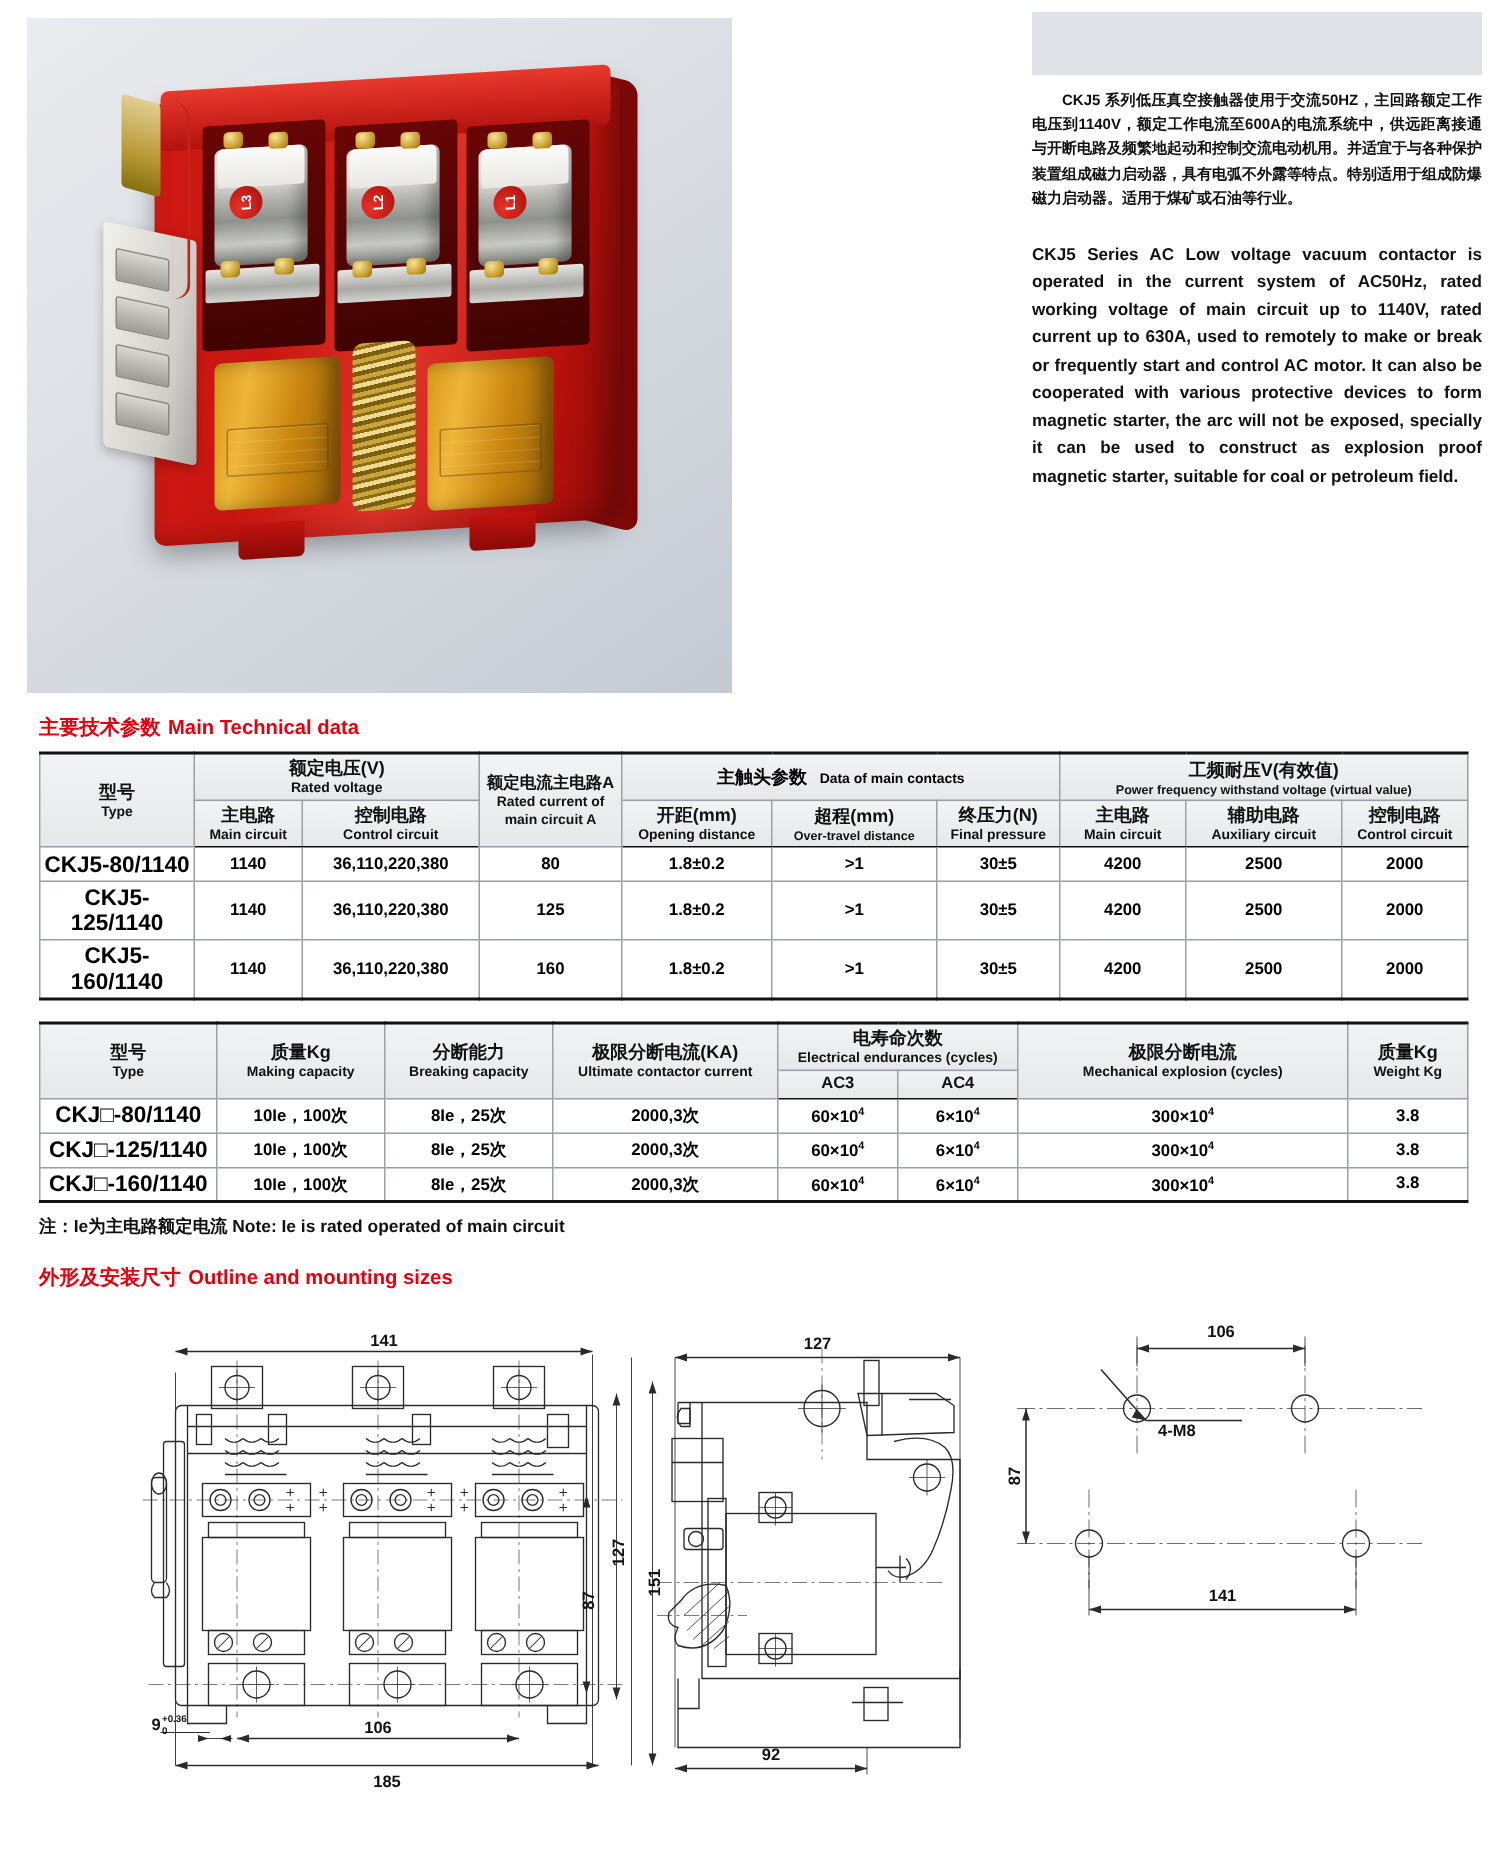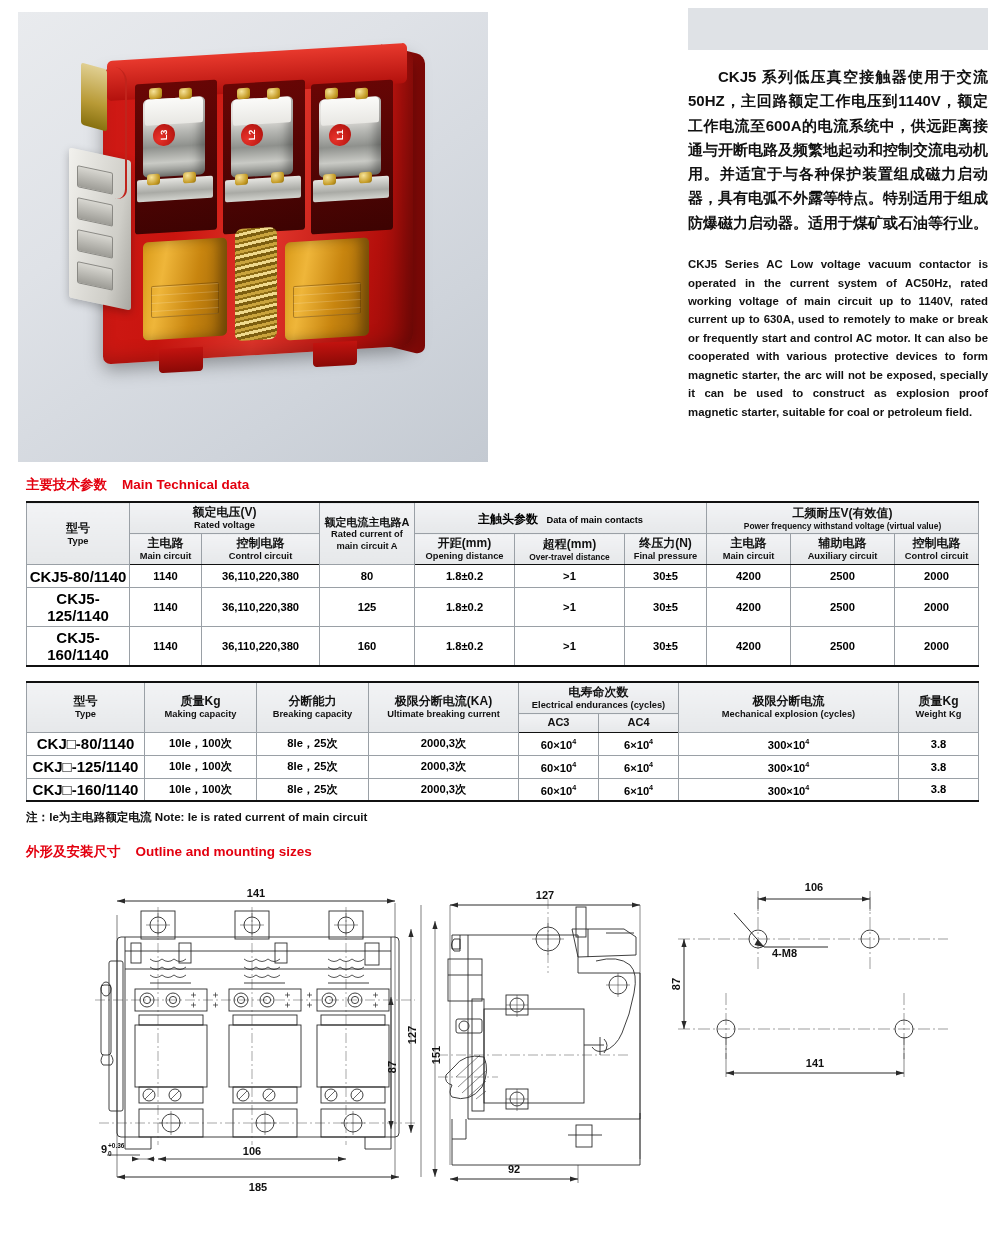--- a/index.html
+++ b/index.html
@@ -114,34 +114,34 @@
 
   
   .app-pane { width:312px; padding-right:12px; }
   .app-swatch { height:42px; background:#dfe2e6; width:300px; }
   .app-head {
     margin:14px 0 6px 0; font-size:14.5px; font-weight:bold; color:#e3000f;
     letter-spacing:.2px;
   }
   .app-head .en { margin-left:5px; }
   .app-cn {
-    font-size:15px; line-height:1.62; font-weight:bold; color:#111;
+    font-size:10px; line-height:1.62; font-weight:bold; color:#111;
     text-align:justify; text-indent:2em; margin-bottom:20px;
   }
   .app-en {
     font-size:11.4px; line-height:1.62; font-weight:bold; color:#111;
     text-align:justify;
   }
 
   
   .sec-head {
     color:#e3000f; font-weight:bold; font-size:13.5px;
     margin:6px 0 7px 26px;
   }
-  .sec-head .en { margin-left:15px; }
+  .sec-head .en { margin-left:5px; }
 
   
   .tbl-wrap { padding:0 22px 0 26px; }
   table.spec {
     width:952px; border-collapse:collapse; table-layout:fixed;
     border-top:2.4px solid #111; border-bottom:2.4px solid #111;
   }
   table.spec th, table.spec td {
     border:0.8px solid #9aa0a6; text-align:center; vertical-align:middle;
     padding:2px 1px;
@@ -380,21 +380,21 @@
       <th rowspan="2">
         <span class="cn">质量Kg</span>
         <span class="en-sub">Making capacity</span>
       </th>
       <th rowspan="2">
         <span class="cn">分断能力</span>
         <span class="en-sub">Breaking capacity</span>
       </th>
       <th rowspan="2">
         <span class="cn">极限分断电流(KA)</span>
-        <span class="en-sub">Ultimate breaking current</span>
+        <span class="en-sub">Ultimate contactor current</span>
       </th>
       <th colspan="2">
         <span class="cn">电寿命次数</span>
         <span class="en-sub">Electrical endurances (cycles)</span>
       </th>
       <th rowspan="2">
         <span class="cn">极限分断电流</span>
         <span class="en-sub">Mechanical explosion (cycles)</span>
       </th>
       <th rowspan="2">
@@ -439,21 +439,21 @@
       <td>2000,3次</td>
       <td><span>60×10</span><sup>4</sup></td>
       <td><span>6×10</span><sup>4</sup></td>
       <td><span>300×10</span><sup>4</sup></td>
       <td>3.8</td>
     </tr>
   </tbody>
 </table>
 </div>
 
-<div class="note">注：Ie为主电路额定电流  Note: Ie is rated current of main circuit</div>
+<div class="note">注：Ie为主电路额定电流  Note: Ie is rated operated of main circuit</div>
 
 <div class="sec-head" style="margin-top:18px;">
   <span>外形及安装尺寸</span><span class="en">Outline and mounting sizes</span>
 </div>
 
 <div class="drawings">
 
 <svg width="400" height="330" viewBox="0 0 400 330" style="position:absolute;left:95px;top:0;">
   <g fill="none" stroke="#2a2a2a" stroke-width="0.9">
 

